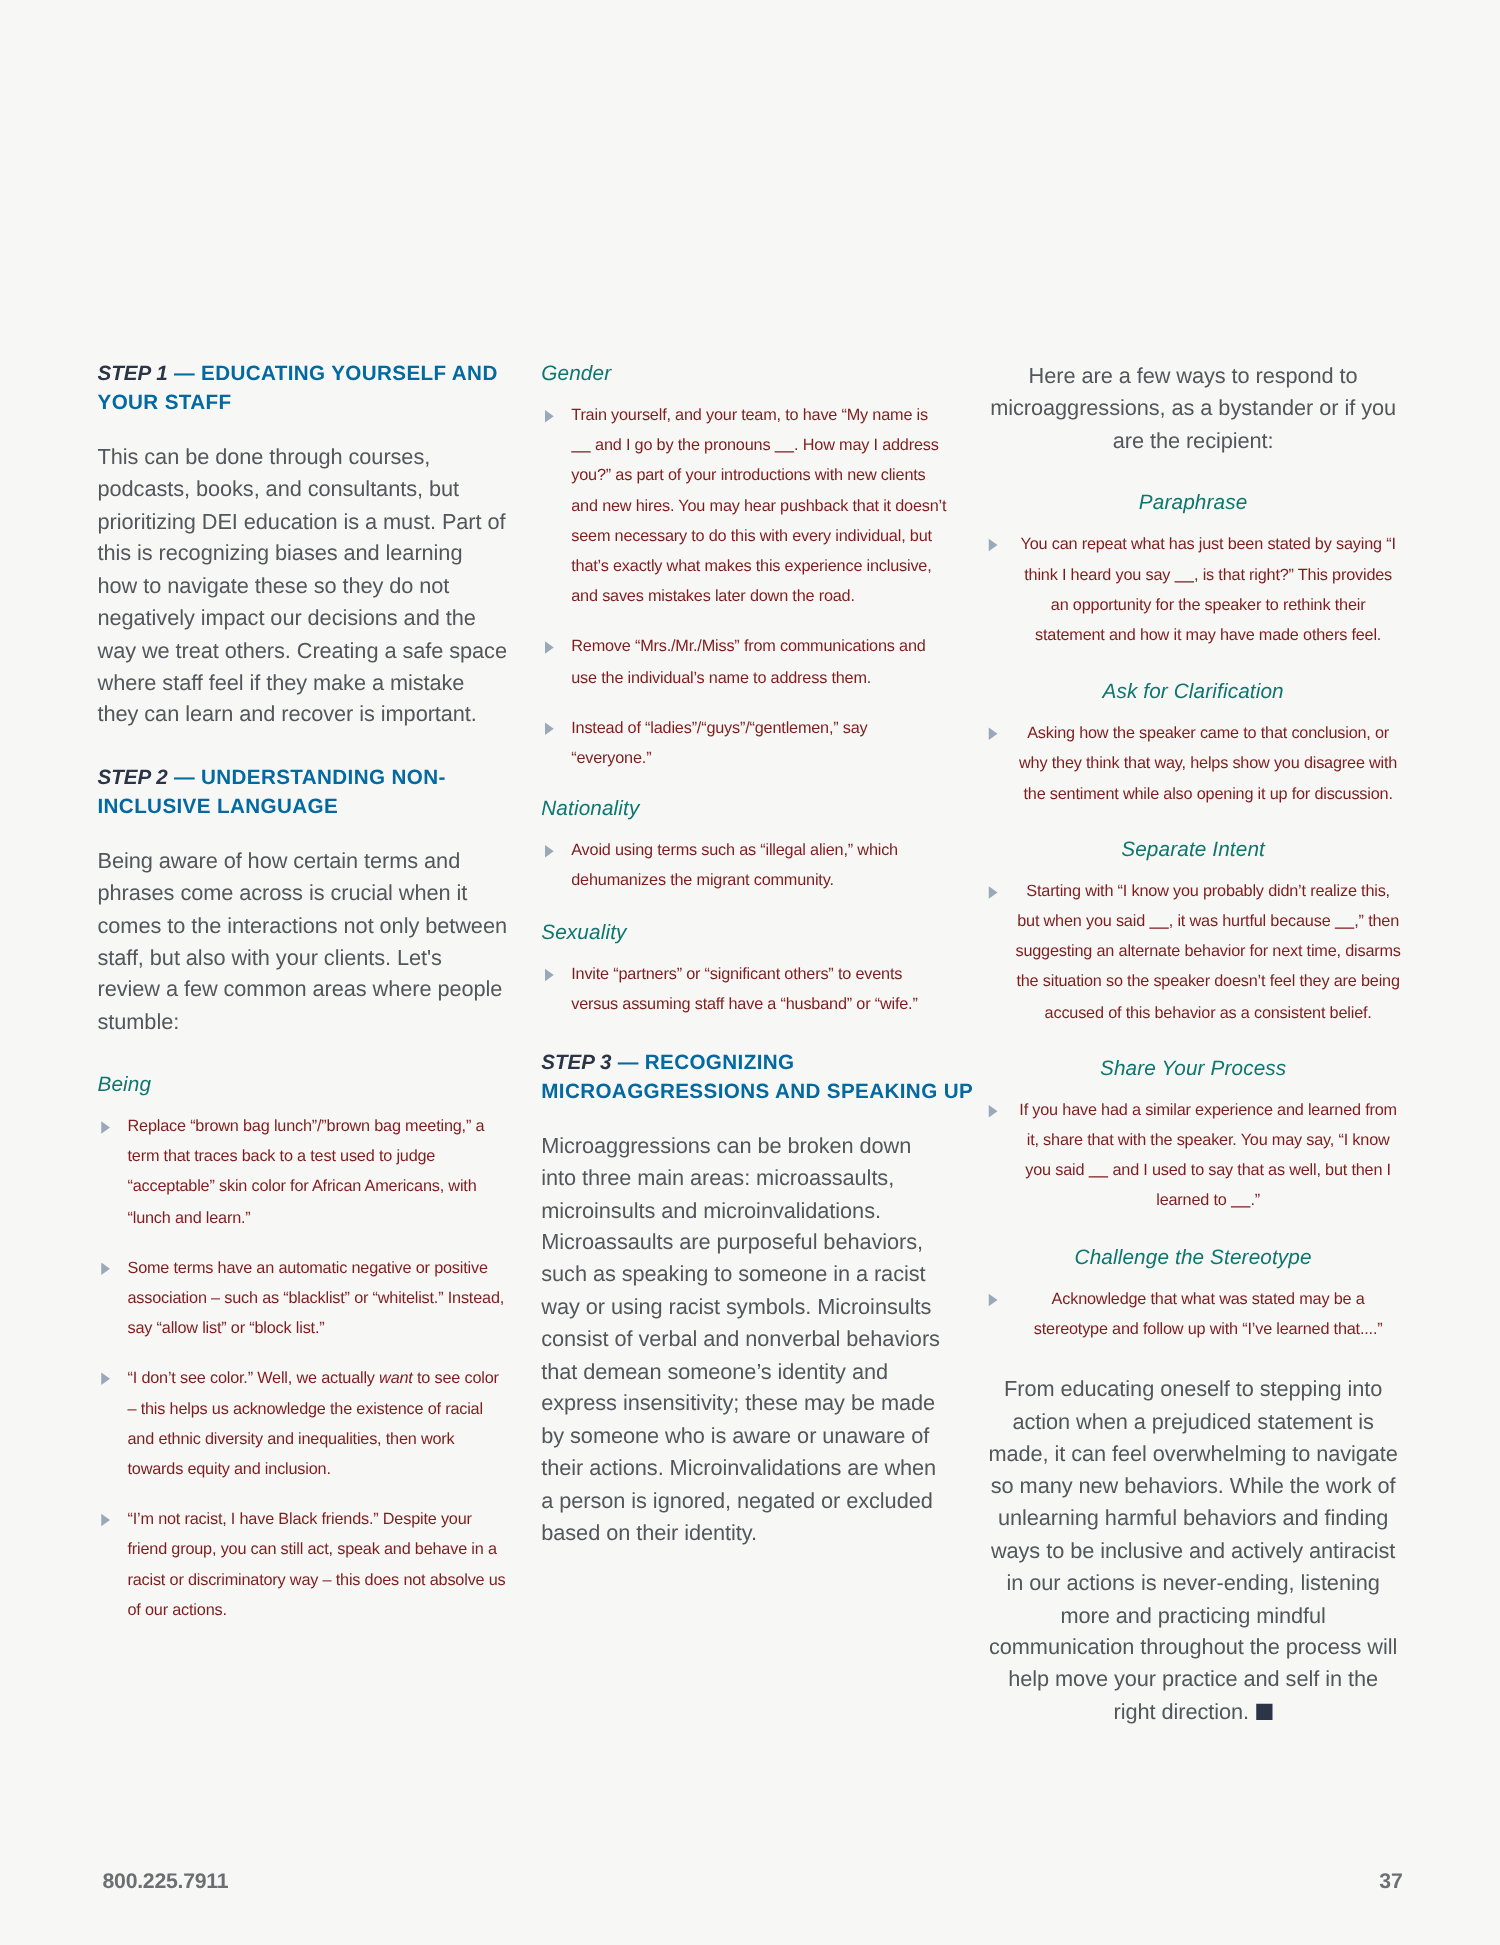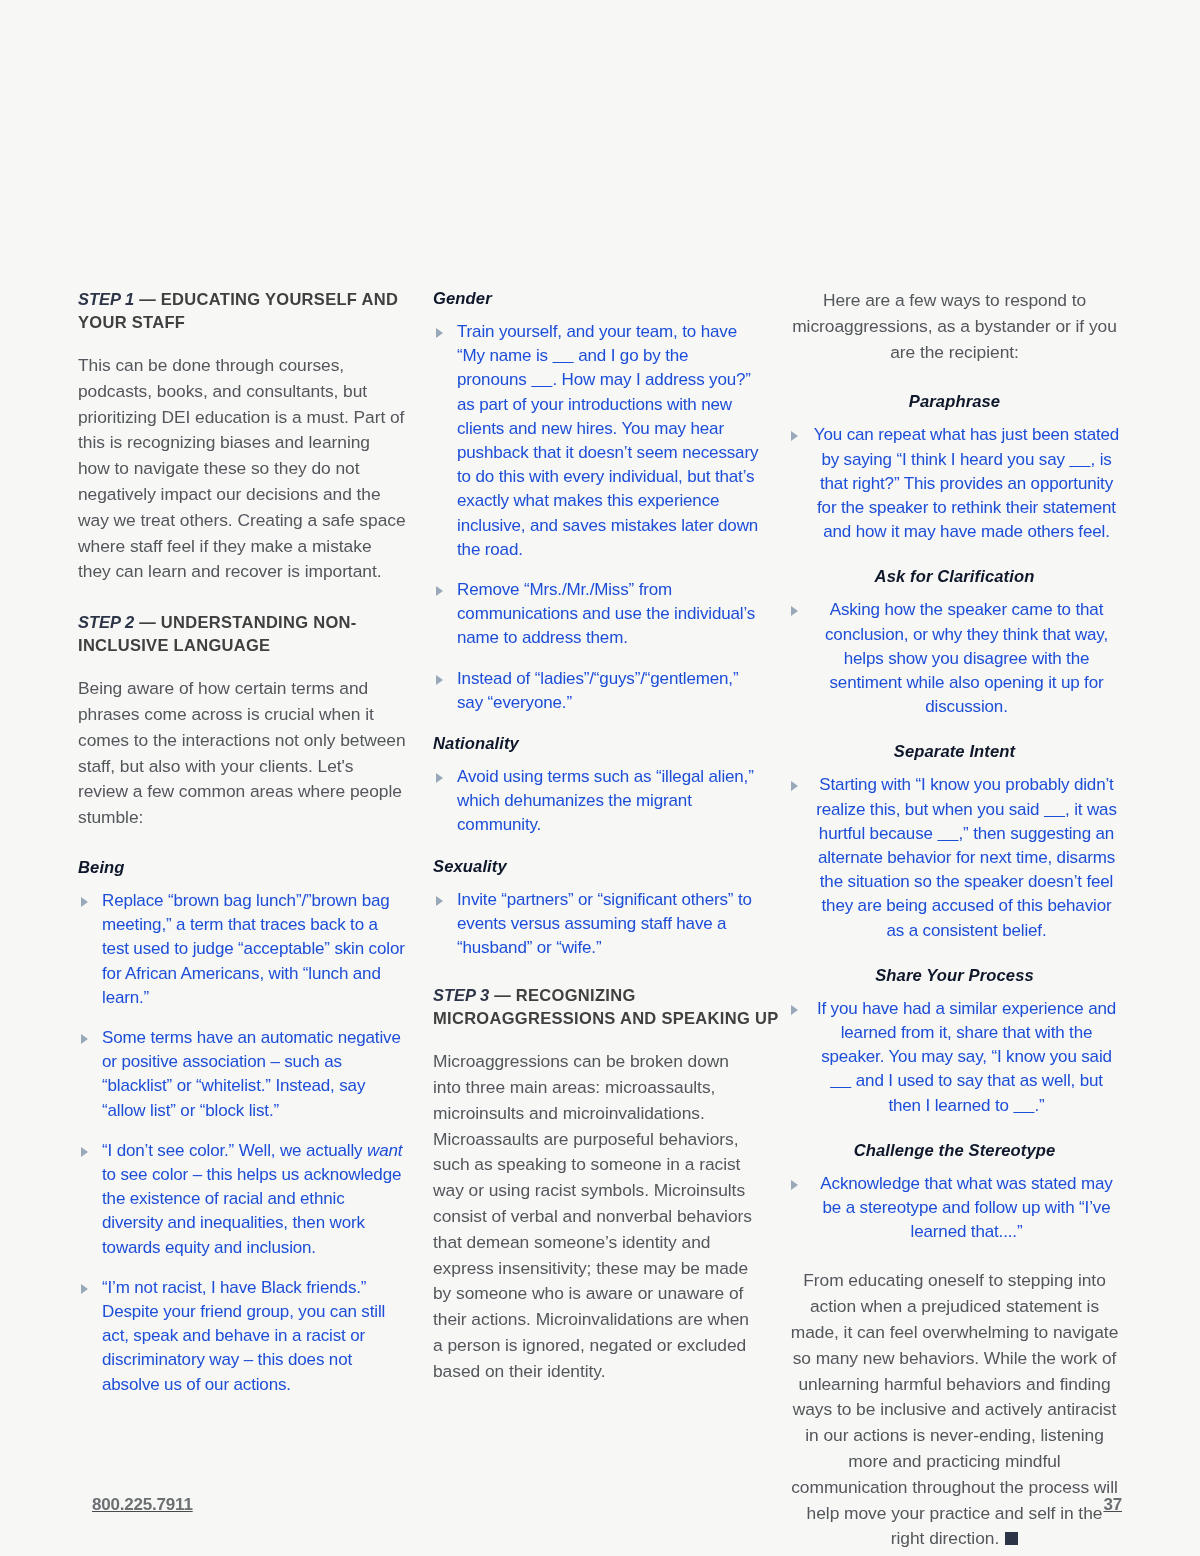--- a/index.html
+++ b/index.html
@@ -35,62 +35,62 @@
     letter-spacing:.1px;
     margin:0 0 20px 0;
   }
   .step-head .step-num{
     color:#2c3447;
     font-style:italic;
     font-weight:bold;
     letter-spacing:0px;
   }
   .step-head .step-rest{
-    color:#404040;
+    color:#0369a1;
     font-style:normal;
     font-weight:bold;
     letter-spacing:.3px;
   }
   .step-head.wide{ width:360px; }
 
   
   .body-p{
     font-size:17.4px;
     line-height:25.8px;
     color:#53565a;
     margin:0 0 26px 0;
     letter-spacing:-.05px;
   }
   .body-p:last-child{ margin-bottom:0; }
 
   
   .sub-head{
     font-size:16.6px;
     line-height:22px;
-    font-weight:bold;
+    font-weight:normal;
     font-style:italic;
-    color:#0f172a;
+    color:#0f766e;
     margin:0 0 10px 0;
     letter-spacing:.1px;
   }
   .gap-top{ margin-top:22px; }
 
   
   ul.bullets{
     list-style:none;
     margin:0 0 18px 0;
     padding:0;
   }
   ul.bullets li{
     position:relative;
     padding-left:24px;
     margin-bottom:16px;
-    font-size:17px;
+    font-size:13px;
     line-height:24.2px;
-    color:#1d4ed8;
+    color:#7f1d1d;
     font-stretch:semi-condensed;
     letter-spacing:-.15px;
   }
   ul.bullets li:last-child{ margin-bottom:0; }
   ul.bullets li .tri{
     position:absolute;
     left:3px; top:8px;
     width:0; height:0;
     border-left:7px solid #9aa9ba;
     border-top:5px solid transparent;
@@ -106,26 +106,25 @@
     display:inline-block;
     width:13px; height:13px;
     background:#2c3447;
     margin-left:6px;
     vertical-align:-1px;
   }
 
   
   .footer{
     position:absolute;
-    left:92px; right:78px;
+    left:82px; right:78px;
     top:1495px;
     display:flex;
     justify-content:space-between;
     align-items:baseline;
-    text-decoration:underline;
   }
   .footer .phone,
   .footer .pageno{
     font-size:17px;
     font-weight:bold;
     color:#6c6f72;
     letter-spacing:-.2px;
   }
 </style>
 </head>

